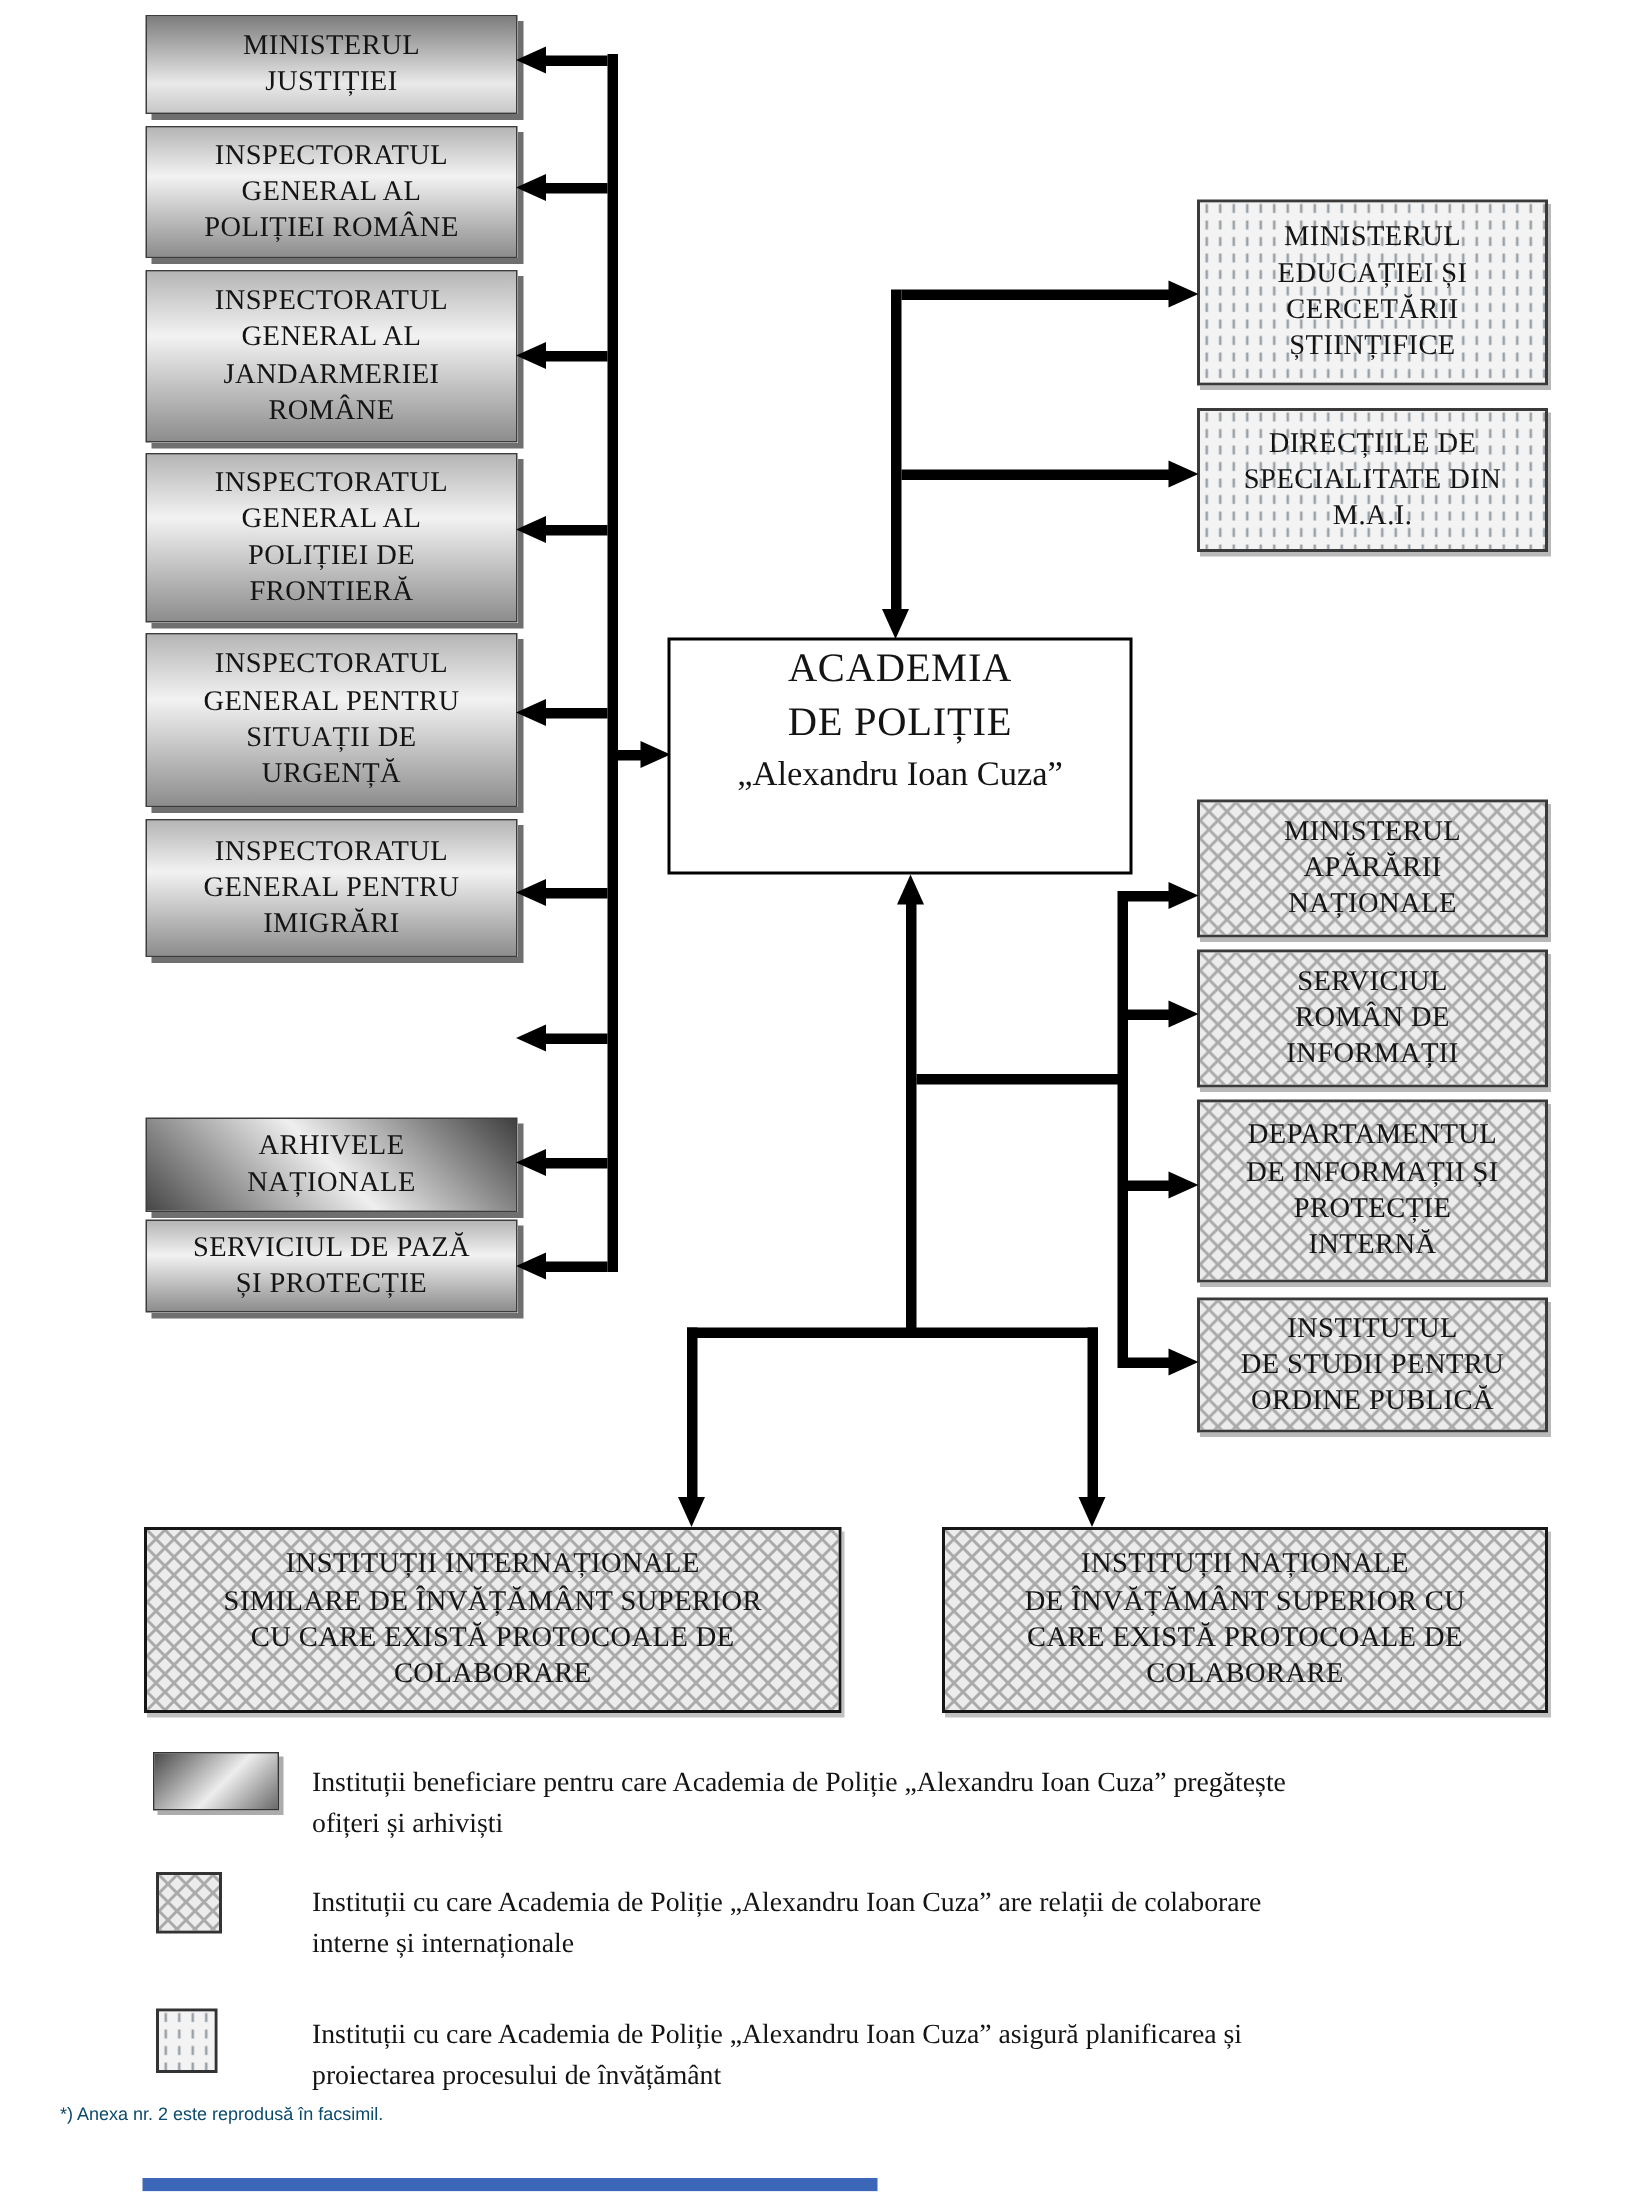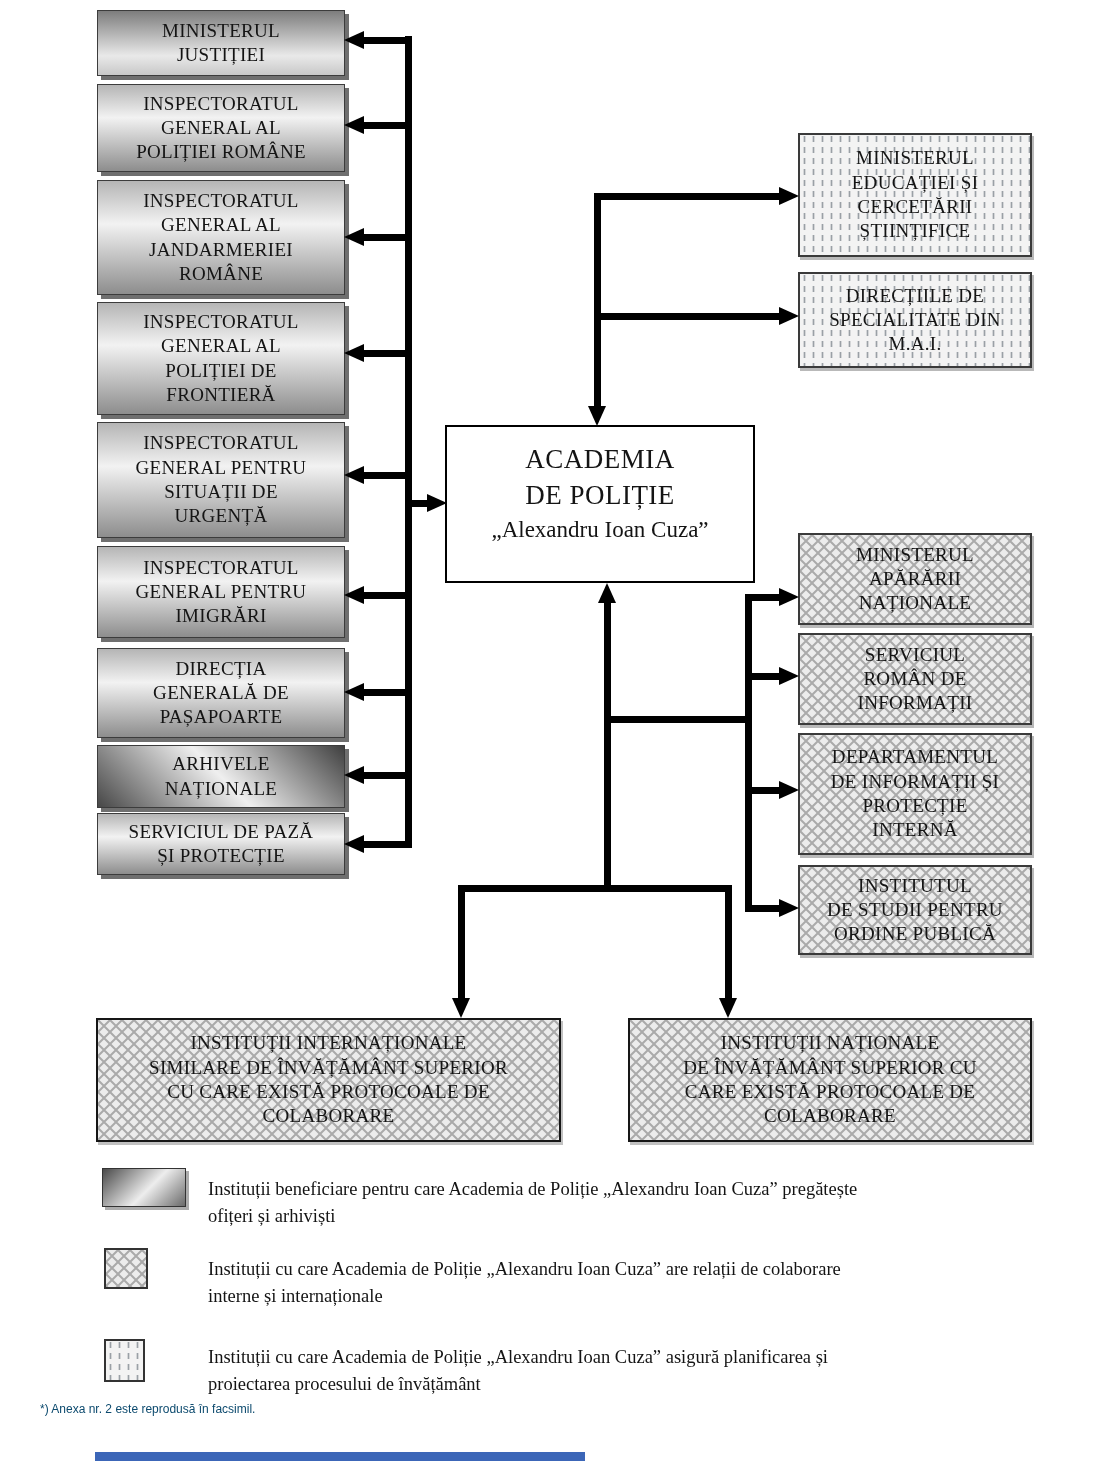--- a/index.html
+++ b/index.html
@@ -17,21 +17,21 @@
   .grad-top-dark{background:linear-gradient(180deg,#7d7d7d 0%,#e9e9e9 70%,#c8c8c8 100%);}
   .grad-satin{background:linear-gradient(45deg,#474747 0%,#efefef 50%,#3f3f3f 100%);}
 
   
   .pbox{border:2px solid #3a3a3a;font-size:19px;letter-spacing:.3px;box-shadow:2px 3px 0 rgba(100,100,100,.45);}
   .bbox{border:2px solid #161616;font-size:19px;letter-spacing:.3px;box-shadow:2px 3px 0 rgba(100,100,100,.4);}
   .fill-pat{position:absolute;left:0;top:0;width:100%;height:100%;z-index:1;}
 
   
   #academia{left:445px;top:425px;width:310px;height:158px;border:2px solid #000;background:#fff;
-            flex-direction:column;justify-content:flex-start;padding-top:14px;}
+            flex-direction:column;justify-content:flex-start;}
   #academia .big{font-size:27px;line-height:1.35;letter-spacing:.5px;}
   #academia .small{font-size:23px;line-height:1.35;}
 
   
   .ln{position:absolute;background:#000;}
   .ah{position:absolute;width:0;height:0;}
   .ah-left{border-top:9px solid transparent;border-bottom:9px solid transparent;border-right:20px solid #000;}
   .ah-right{border-top:9px solid transparent;border-bottom:9px solid transparent;border-left:20px solid #000;}
   .ah-down{border-left:9px solid transparent;border-right:9px solid transparent;border-top:20px solid #000;}
   .ah-up{border-left:9px solid transparent;border-right:9px solid transparent;border-bottom:20px solid #000;}
@@ -83,23 +83,20 @@
 GENERAL AL
 POLIȚIEI DE
 FRONTIERĂ</div></div>
   <div class="box lbox" style="left:97px;top:422px;width:248px;height:116px"><div class="lbl">INSPECTORATUL
 GENERAL PENTRU
 SITUAȚII DE
 URGENȚĂ</div></div>
   <div class="box lbox" style="left:97px;top:546px;width:248px;height:92px"><div class="lbl">INSPECTORATUL
 GENERAL PENTRU
 IMIGRĂRI</div></div>
-  <div class="box lbox" style="left:97px;top:648px;width:248px;height:90px"><div class="lbl">DIRECȚIA
-GENERALĂ DE
-PAȘAPOARTE</div></div>
   <div class="box lbox grad-satin" style="left:97px;top:745px;width:248px;height:63px"><div class="lbl">ARHIVELE
 NAȚIONALE</div></div>
   <div class="box lbox" style="left:97px;top:813px;width:248px;height:62px"><div class="lbl">SERVICIUL DE PAZĂ
 ȘI PROTECȚIE</div></div>
 
   <div class="box" id="academia">
     <div class="big">ACADEMIA</div>
     <div class="big">DE POLIȚIE</div>
     <div class="small">„Alexandru Ioan Cuza”</div>
   </div>

